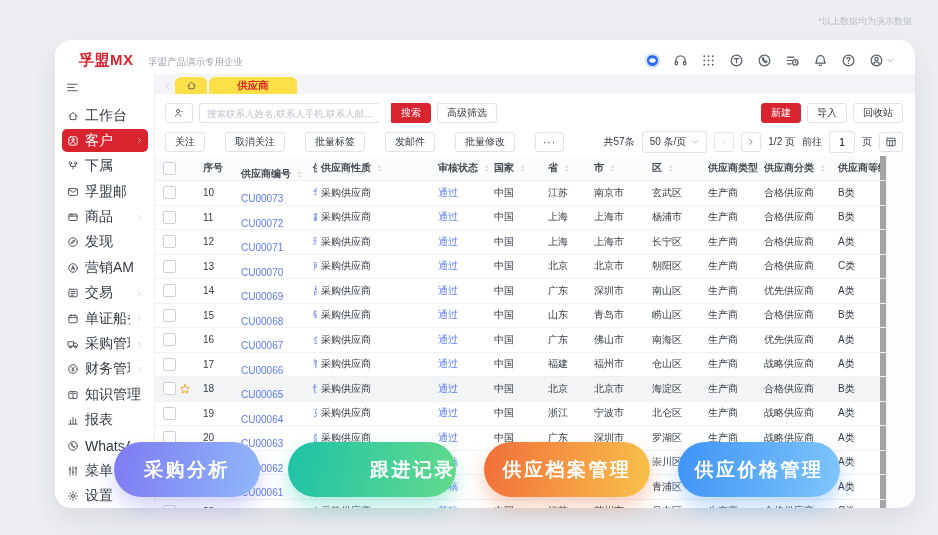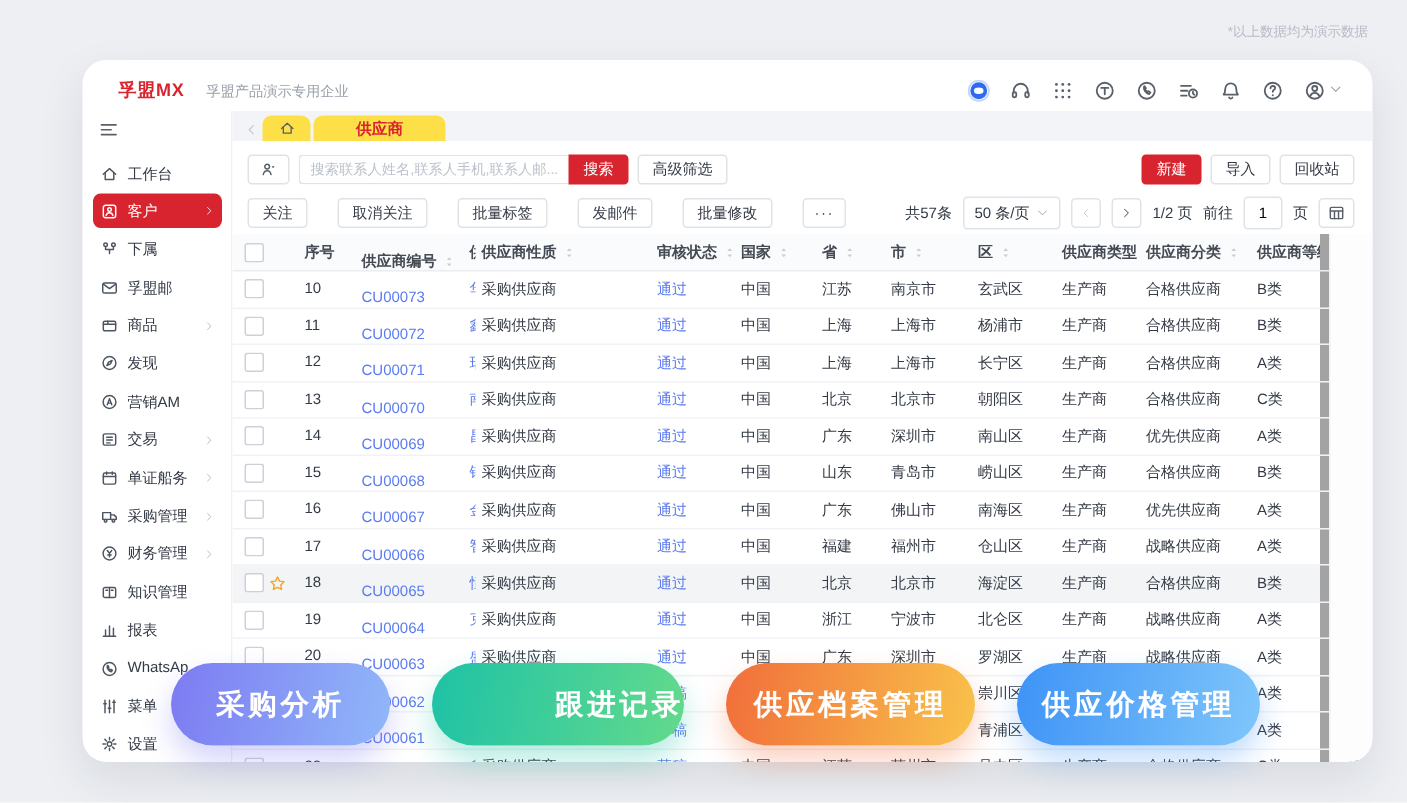--- a/index.html
+++ b/index.html
@@ -3,35 +3,35 @@
 <meta charset="utf-8">
 <style>
   html,body{margin:0;padding:0;width:938px;height:535px;overflow:hidden;}
   body{background:#edeff3;font-family:"Liberation Sans","DejaVu Sans",sans-serif;position:relative;color:#333a45;}
   .demo-note{position:absolute;top:15px;right:26px;font-size:9px;color:#b6bbc5;z-index:5;}
 
   
   .window{position:absolute;left:55px;top:40px;width:860px;height:468px;background:#fff;border-radius:16px;
           box-shadow:0 12px 30px rgba(30,40,60,.10);display:flex;flex-direction:column;overflow:hidden;}
   .win-header{flex:0 0 28px;display:flex;align-items:center;justify-content:space-between;padding:6px 20px 0 24px;}
-  .logo{color:#d8242f;font-weight:bold;font-size:12px;letter-spacing:.5px;}
+  .logo{color:#d8242f;font-weight:bold;font-size:15px;letter-spacing:.5px;}
   .company{font-size:9.5px;color:#9ba1ac;margin-left:10px;}
   .header-icons{display:flex;align-items:center;gap:13px;color:#596069;}
   .hicon{display:inline-flex;align-items:center;gap:2px;cursor:pointer;}
   .hicon svg{width:15px;height:15px;}
   .hicon .cd svg{width:9px;height:9px;color:#9ba1ac;}
 
   .win-body{flex:1;display:flex;min-height:0;}
 
   
   .sidebar{flex:0 0 86px;width:86px;border-right:1px solid #eef0f2;padding:3px 6px 0 7px;display:flex;flex-direction:column;}
   .collapse-btn{color:#596069;padding:3px 4px 6px;cursor:pointer;}
   .collapse-btn svg{width:13px;height:13px;}
   .side-item{display:flex;align-items:center;gap:6px;height:23px;margin-bottom:2.4px;padding:0 5px;border-radius:5px;
-             font-size:10px;color:#333a45;cursor:pointer;}
+             font-size:14px;color:#333a45;cursor:pointer;}
   .side-item .sicon{display:inline-flex;color:#4e5560;}
   .side-item .sicon svg{width:12px;height:12px;}
   .side-item .slabel{white-space:nowrap;overflow:hidden;}
   .side-item .sarrow{margin-left:auto;display:inline-flex;color:#aab0ba;}
   .side-item .sarrow svg{width:7px;height:7px;}
   .side-item.active{background:#d8242f;color:#fff;}
   .side-item.active .sicon,.side-item.active .sarrow{color:#fff;}
 
   
   .main{flex:1;min-width:0;display:flex;flex-direction:column;background:#fff;}
@@ -40,21 +40,21 @@
   .tab-back svg{width:9px;height:9px;}
   .tab{background:#fde047;border-radius:6px 6px 0 0;height:17px;display:flex;align-items:center;justify-content:center;cursor:pointer;}
   .tab-home{width:32px;color:#596069;margin-right:2px;}
   .tab-home svg{width:11px;height:11px;}
   .tab-active{width:88px;color:#d8242f;font-size:10.5px;font-weight:bold;}
 
   .toolbar1{flex:0 0 26px;display:flex;align-items:center;justify-content:space-between;padding:6px 12px 0 10px;}
   .tl,.tr-btns{display:flex;align-items:center;gap:6px;}
   .btn{height:20px;border:1px solid #dfe2e7;border-radius:3px;background:#fff;color:#333a45;font-size:10px;
        padding:0 9px;display:inline-flex;align-items:center;gap:3px;cursor:pointer;font-family:inherit;}
-  .btn.red{background:#d8242f;border-color:#d8242f;color:#fff;}
+  .btn.red{background:#d8242f;border-color:#d8242f;color:#fff;margin-left:12px;}
   .icon-btn{padding:0 7px;}
   .icon-btn svg{width:12px;height:12px;color:#596069;}
   .searchbox{display:flex;align-items:center;}
   .searchbox input{width:165px;height:18px;border:1px solid #dfe2e7;border-right:none;border-radius:3px 0 0 3px;
                    font-size:9.5px;padding:0 7px;color:#333;outline:none;font-family:inherit;}
   .searchbox input::placeholder{color:#bcc2cc;}
   .search-btn{border-radius:0 3px 3px 0;}
 
   .toolbar2{flex:0 0 24px;display:flex;align-items:center;justify-content:space-between;padding:4px 12px 2px 10px;}
   .bulk{display:flex;align-items:center;gap:20px;}

